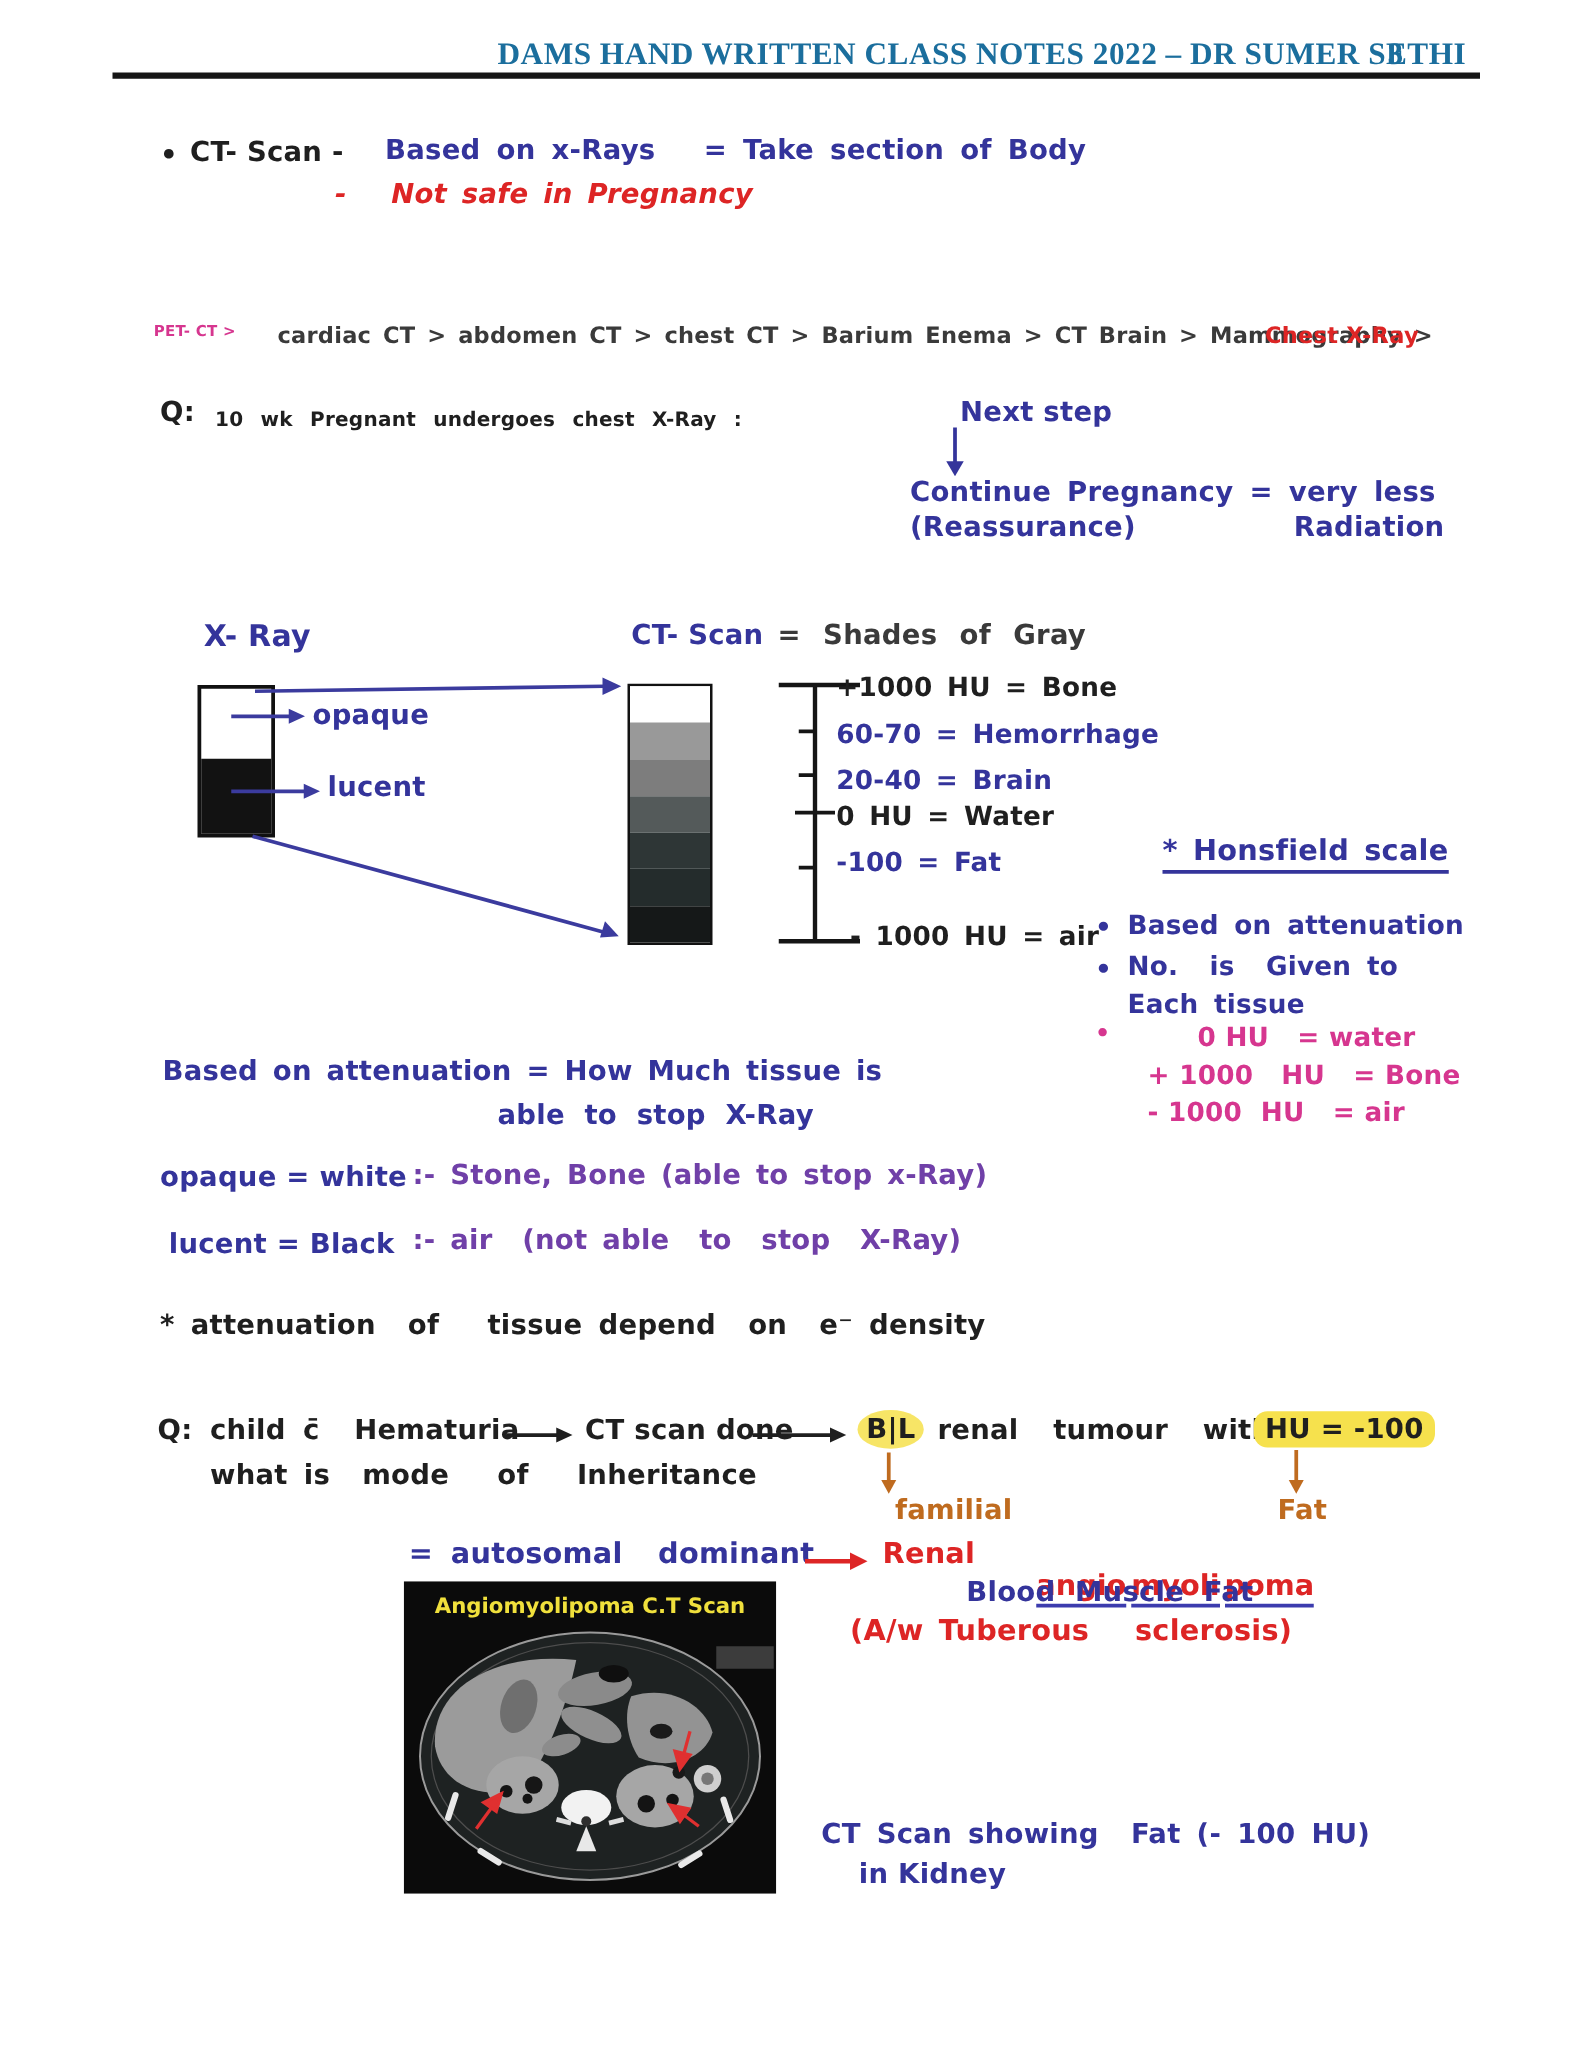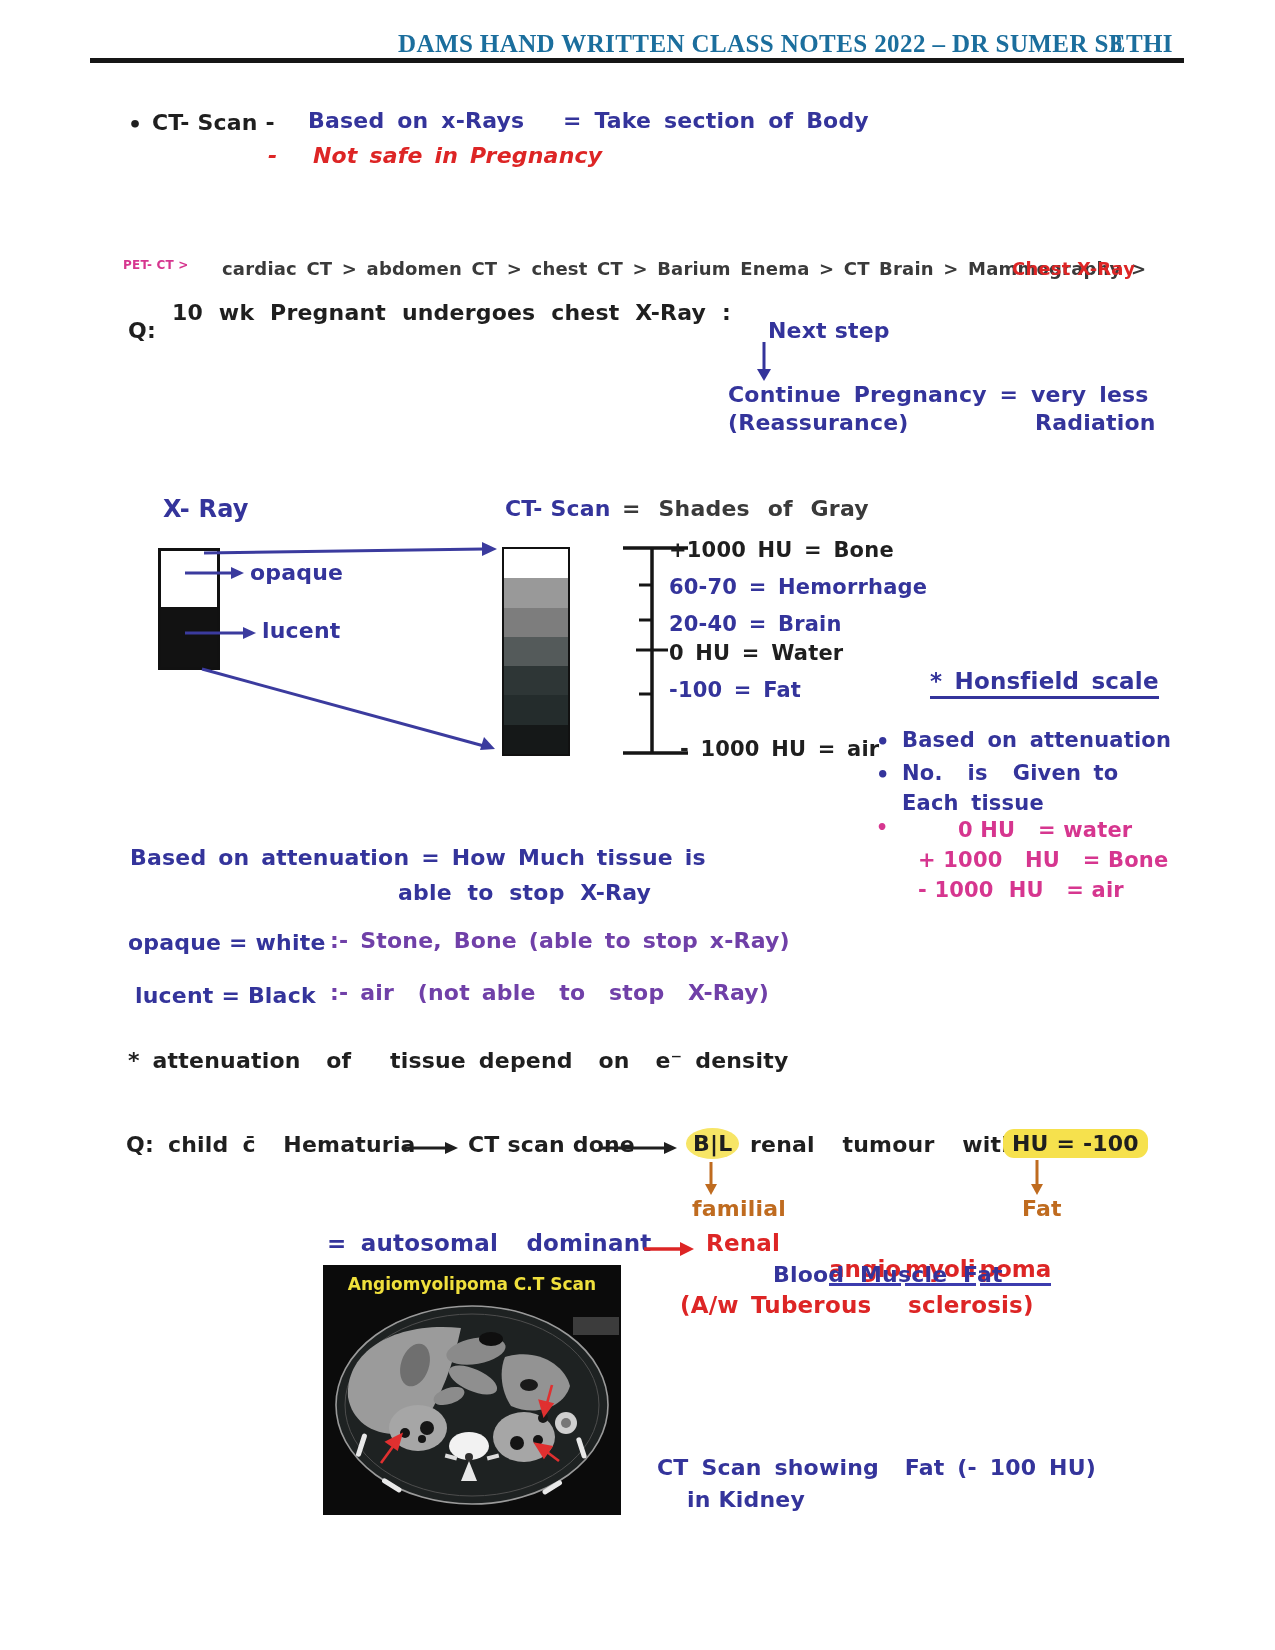--- a/index.html
+++ b/index.html
@@ -42,21 +42,21 @@
   <div class="hw c-black" style="left:128px;top:112px;font-size:22px;">•</div>
   <div class="hw c-black" style="left:152px;top:110px;font-size:22px;">CT- Scan -</div>
   <div class="hw c-blue" style="left:308px;top:108px;font-size:22px;word-spacing:5px;">Based on x-Rays   = Take section of Body</div>
   <div class="hw c-red" style="left:268px;top:143px;font-size:22px;word-spacing:4px;font-style:italic;">-   Not safe in Pregnancy</div>
 
   <div class="hw c-pink" style="left:123px;top:258px;font-size:12px;">PET- CT &gt;</div>
   <div class="hw c-gray" style="left:222px;top:258px;font-size:18px;word-spacing:3px;">cardiac CT &gt; abdomen CT &gt; chest CT &gt; Barium Enema &gt; CT Brain &gt; Mammography &gt;</div>
   <div class="hw c-red" style="left:1012px;top:258px;font-size:18px;">Chest X-Ray</div>
 
   <div class="hw c-black" style="left:128px;top:318px;font-size:22px;">Q:</div>
-  <div class="hw c-black" style="left:172px;top:300px;font-size:22px;word-spacing:8px;">10 wk Pregnant undergoes chest X-Ray :</div>
+  <div class="hw c-black" style="left:172px;top:326px;font-size:16px;word-spacing:8px;">10 wk Pregnant undergoes chest X-Ray :</div>
   <div class="hw c-blue" style="left:768px;top:318px;font-size:22px;">Next step</div>
   <svg class="abs" style="left:752px;top:340px;" width="24" height="42">
     <line x1="12" y1="2" x2="12" y2="32" stroke="#34349b" stroke-width="3"></line>
     <polygon points="12,41 5,29 19,29" fill="#34349b"></polygon>
   </svg>
   <div class="hw c-blue" style="left:728px;top:382px;font-size:22px;word-spacing:5px;">Continue Pregnancy = very less</div>
   <div class="hw c-blue" style="left:728px;top:410px;font-size:22px;">(Reassurance)</div>
   <div class="hw c-blue" style="left:1035px;top:410px;font-size:22px;">Radiation</div>
 
   <div class="hw c-blue" style="left:163px;top:495px;font-size:24px;">X- Ray</div>
@@ -139,26 +139,27 @@
     <polygon points="55,8 42,2 42,14" fill="#1f1f1f"></polygon>
   </svg>
   <div class="hw c-black" style="left:468px;top:1132px;font-size:22px;">CT scan done</div>
   <svg class="abs" style="left:600px;top:1140px;" width="80" height="16">
     <line x1="2" y1="8" x2="66" y2="8" stroke="#1f1f1f" stroke-width="3"></line>
     <polygon points="77,8 64,2 64,14" fill="#1f1f1f"></polygon>
   </svg>
   <div class="hw c-black hl-circle" style="left:686px;top:1128px;font-size:22px;">B|L</div>
   <div class="hw c-black" style="left:750px;top:1132px;font-size:22px;word-spacing:6px;">renal  tumour  with</div>
   <div class="hw c-black hl-pill" style="left:1003px;top:1129px;font-size:22px;">HU = -100</div>
+  <div class="hw c-black" style="left:168px;top:1168px;font-size:22px;word-spacing:5px;">what is  mode   of   Inheritance</div>
 
   <svg class="abs" style="left:700px;top:1160px;" width="22" height="36">
     <line x1="11" y1="2" x2="11" y2="26" stroke="#bf6b1f" stroke-width="3"></line>
     <polygon points="11,35 5,24 17,24" fill="#bf6b1f"></polygon>
   </svg>
-  <div class="hw c-orange" style="left:692px;top:1196px;font-size:22px;">familial</div>
+  <div class="hw c-orange" style="left:716px;top:1196px;font-size:22px;">familial</div>
   <svg class="abs" style="left:1026px;top:1158px;" width="22" height="38">
     <line x1="11" y1="2" x2="11" y2="28" stroke="#bf6b1f" stroke-width="3"></line>
     <polygon points="11,37 5,26 17,26" fill="#bf6b1f"></polygon>
   </svg>
   <div class="hw c-orange" style="left:1022px;top:1196px;font-size:22px;">Fat</div>
 
   <div class="hw c-blue" style="left:305px;top:1230px;font-size:23px;word-spacing:6px;margin-left:22px;">= autosomal  dominant</div>
   <svg class="abs" style="left:642px;top:1240px;" width="54" height="18">
     <line x1="2" y1="9" x2="40" y2="9" stroke="#dd2525" stroke-width="3.5"></line>
     <polygon points="52,9 38,2 38,16" fill="#dd2525"></polygon>

